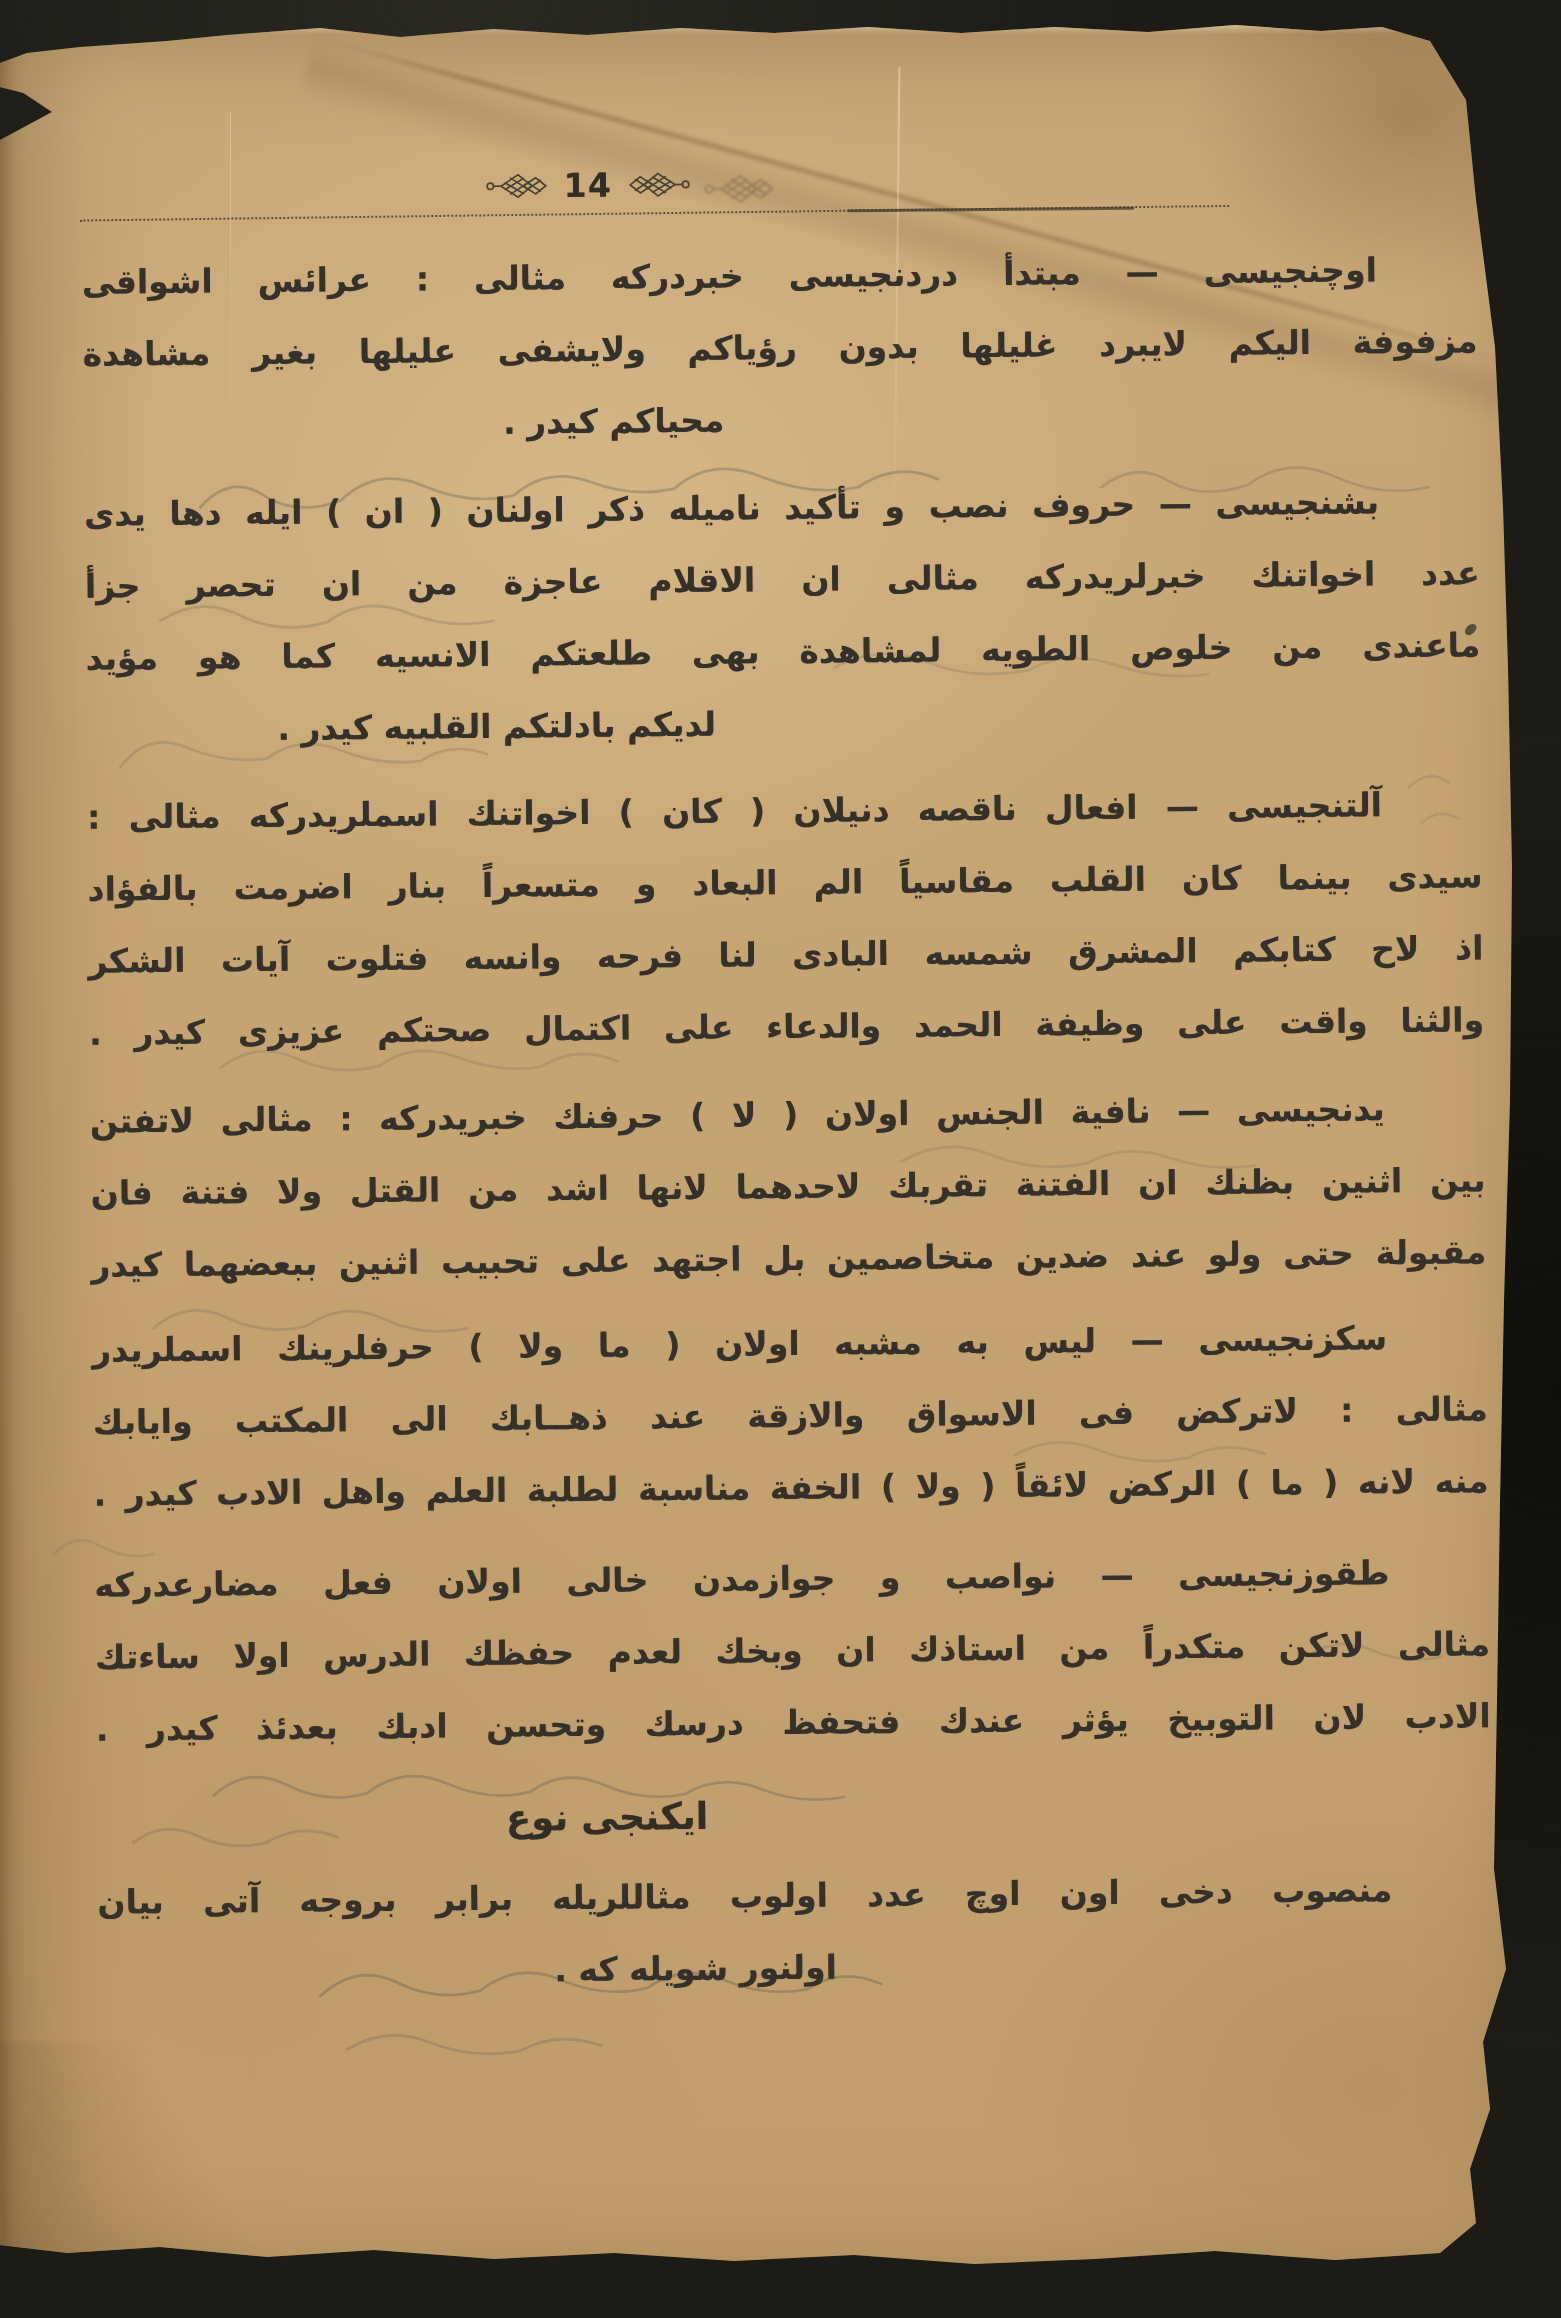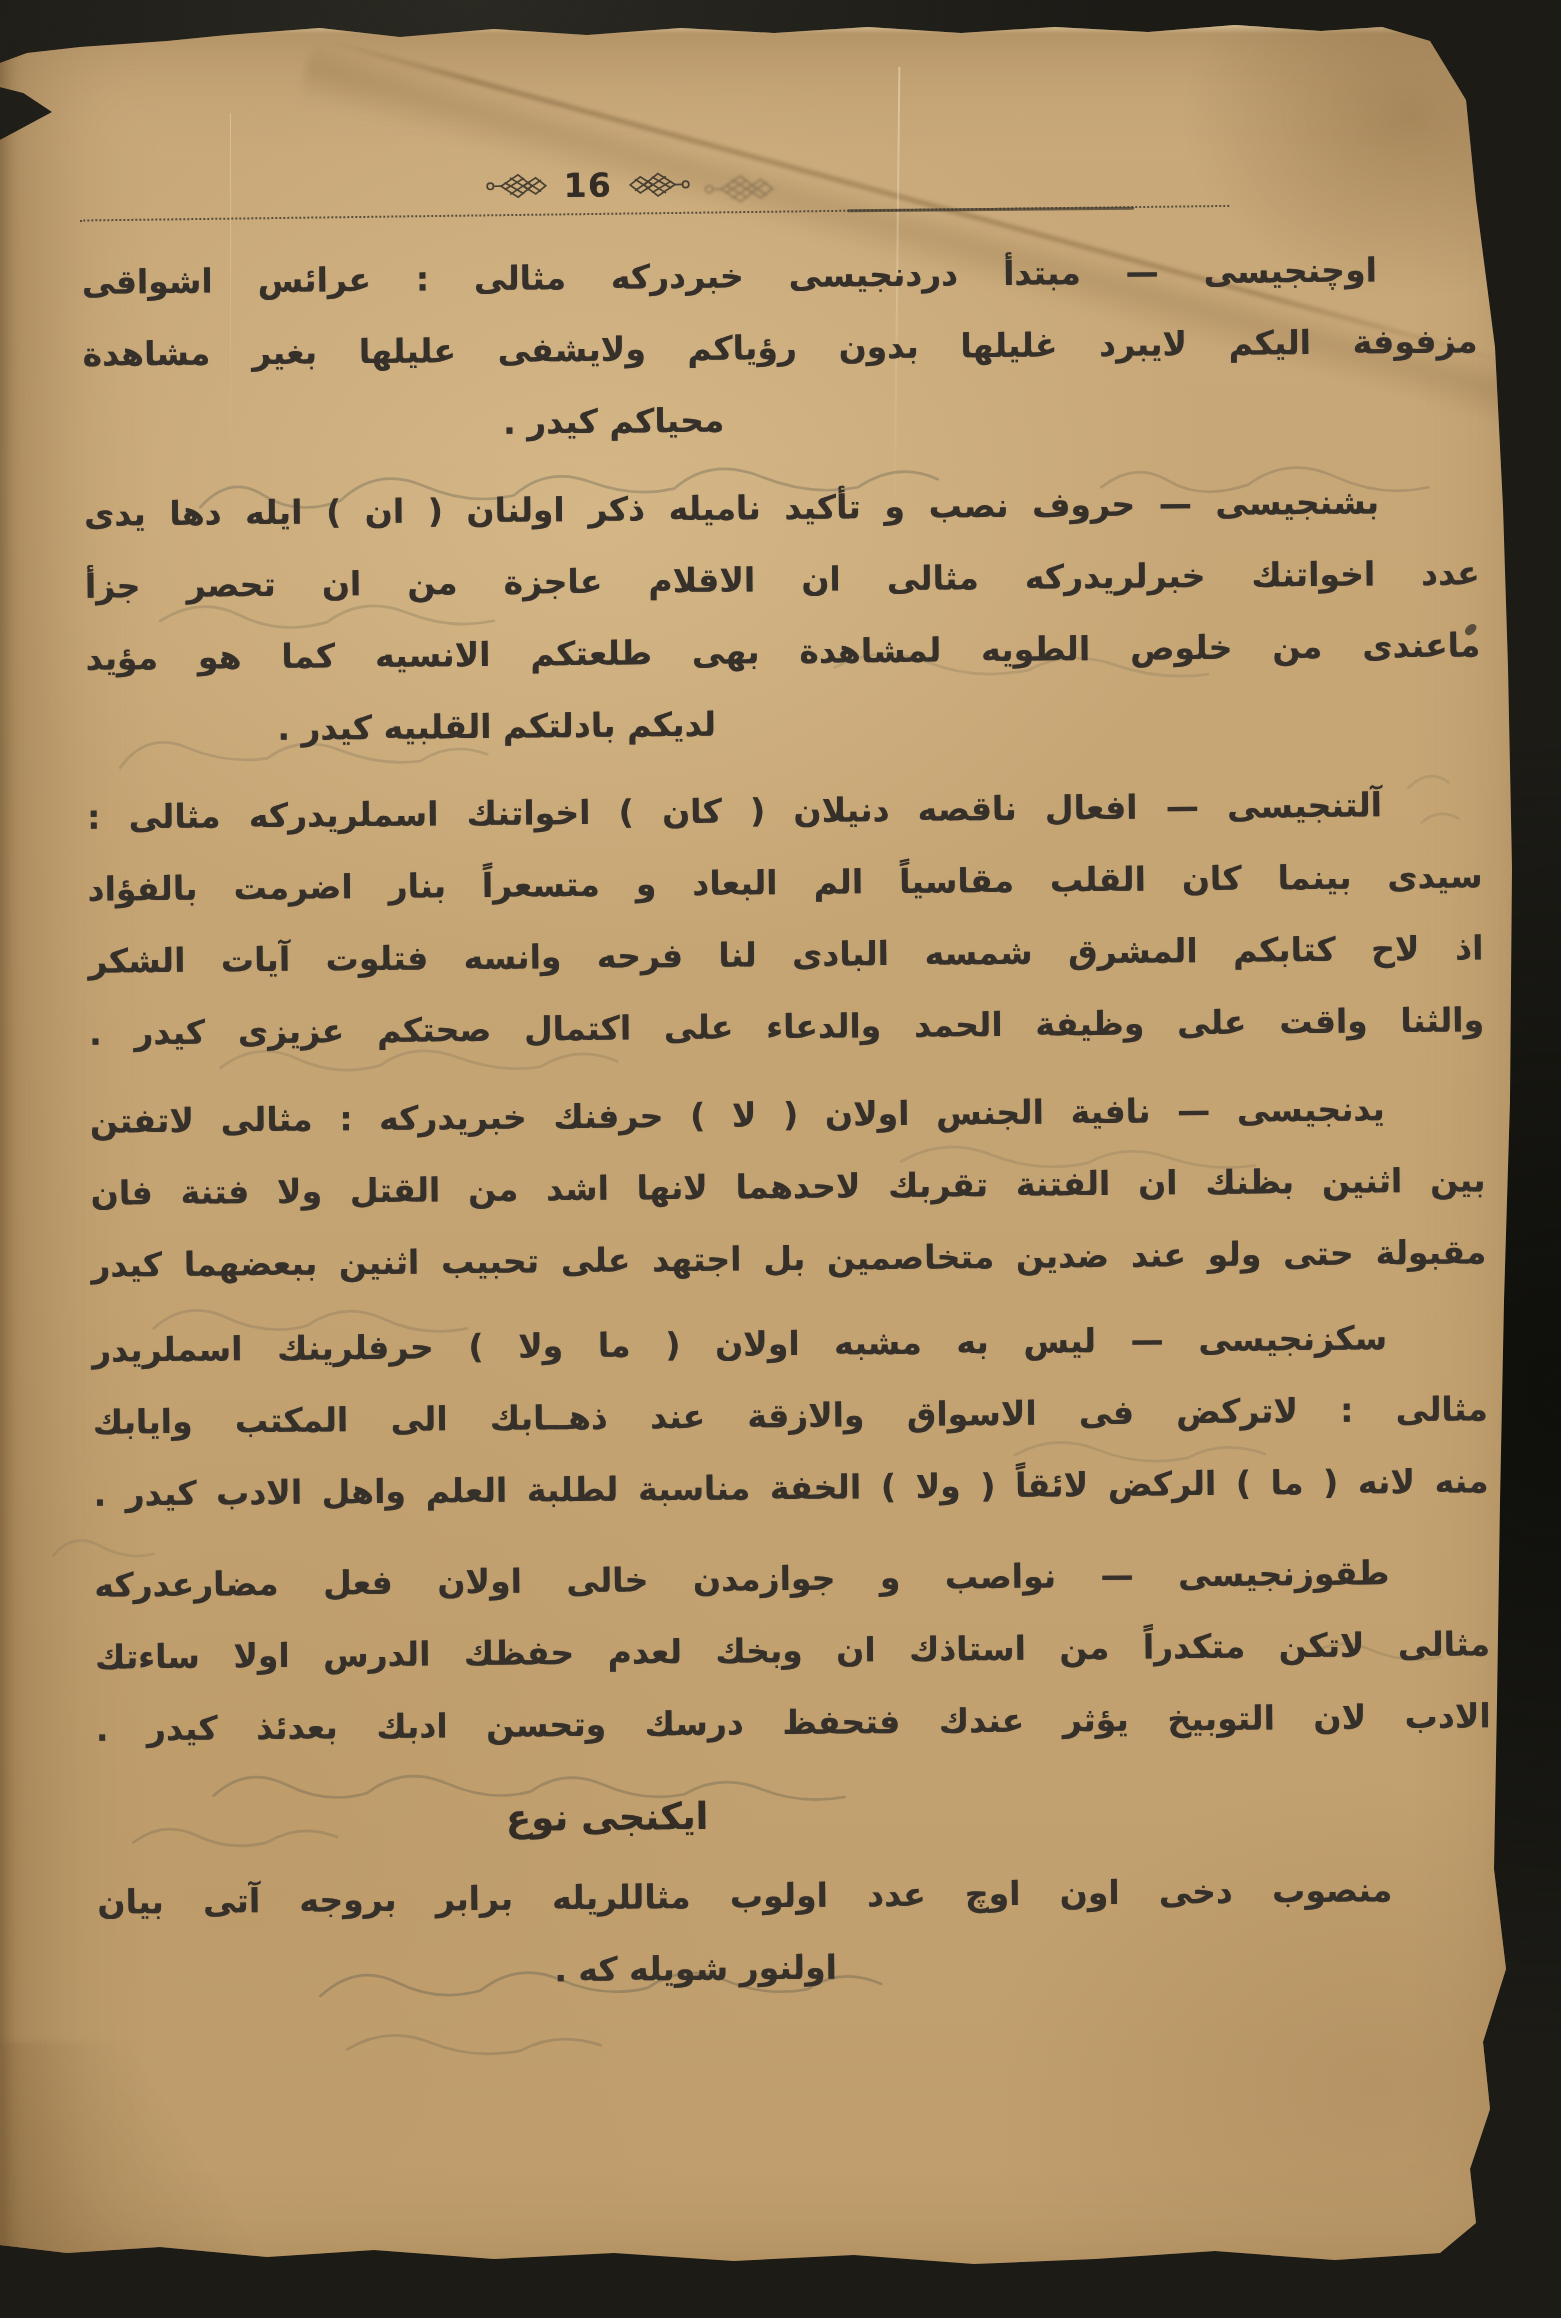--- a/index.html
+++ b/index.html
@@ -186,21 +186,21 @@
       <path opacity=".24" d="M1960 2480 q 45 -30 95 -8 t 105 10"></path>
     </g>
   </svg>
 
   <div class="page-content">
 
     <div class="header-row">
       <svg class="fleuron" viewBox="0 0 120 60">
           <use href="#fleuron-def"></use>
         </svg>
-      <span class="page-number">16</span>
+      <span class="page-number">14</span>
       <svg class="fleuron mirror" viewBox="0 0 120 60">
           <use href="#fleuron-def"></use>
         </svg>
     </div>
     <svg class="fleuron-ghost" viewBox="0 0 120 60">
         <use href="#fleuron-def"></use>
       </svg>
 
     <div class="header-rule"></div>
     <div class="header-rule-dark"></div>

